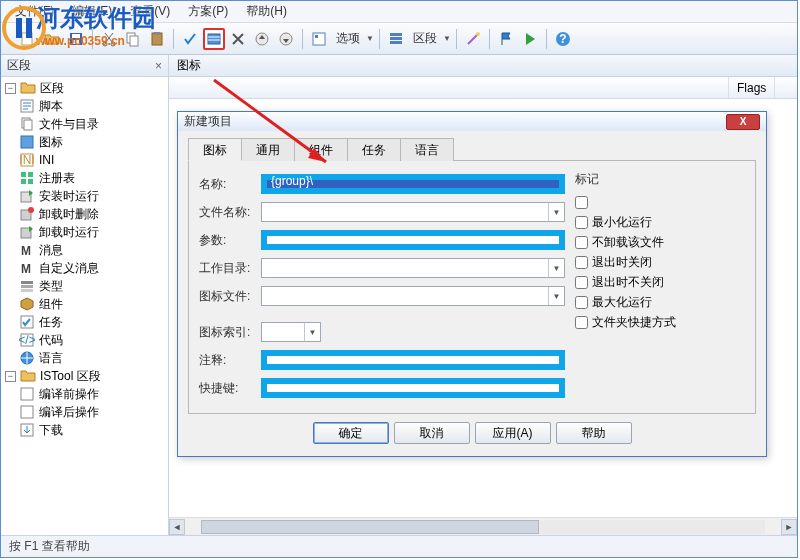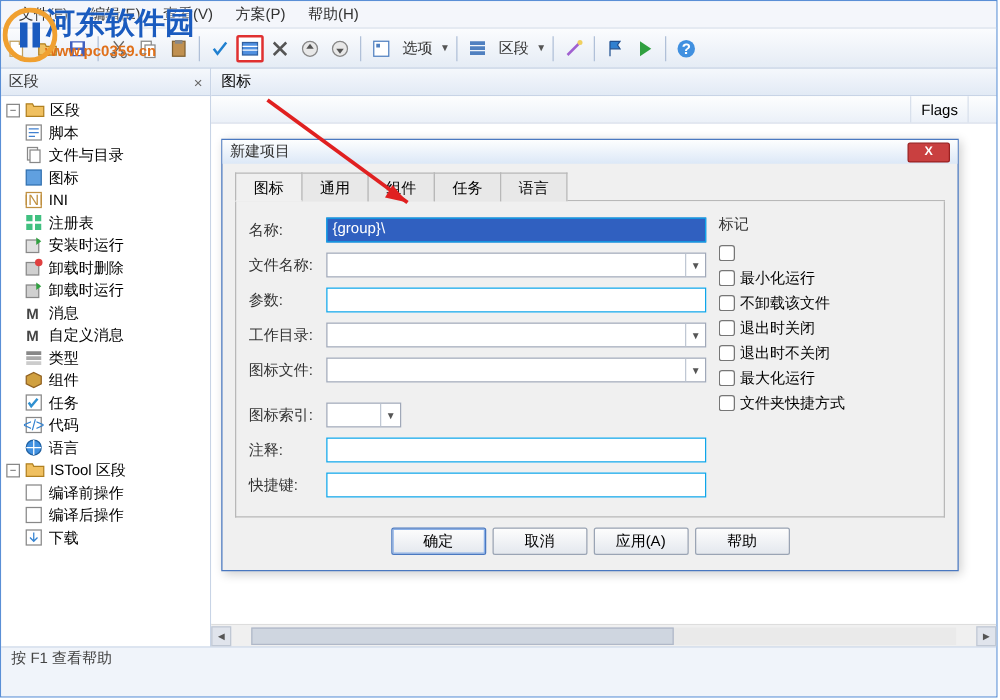--- a/index.html
+++ b/index.html
@@ -5,21 +5,21 @@
 *{box-sizing:border-box;margin:0;padding:0;font-family:"Microsoft YaHei",SimSun,sans-serif;font-size:12px}
 body{background:#fff;width:800px;height:560px;overflow:hidden;position:relative}
 .window{border:1px solid #5a8fd6;width:798px;height:558px;display:flex;flex-direction:column}
 .titlebar{height:28px;background:linear-gradient(#fdfefe,#e8eff9);display:flex;align-items:center;padding:0 4px;border-bottom:1px solid #c0d0e8}
 .titlebar .icon{width:16px;height:16px;margin-right:6px}
 .titlebar .title{flex:1;color:#333}
 .winbtns{display:flex;gap:4px}
 .winbtn{width:28px;height:18px;border:1px solid #9ab6dd;border-radius:2px;background:#eaf1fb;display:flex;align-items:center;justify-content:center;color:#4a6a9a;font-size:11px}
 .menubar{height:22px;background:#f4f6fb;display:flex;align-items:center;padding:0 6px;gap:2px;border-bottom:1px solid #d6dde9}
 .menuitem{padding:2px 8px;color:#333}
-.toolbar{height:32px;background:linear-gradient(#fbfcfe,#e5ecf5);border-bottom:1px solid #b8c8de;display:flex;align-items:center;padding:0 2px;gap:2px}
+.toolbar{height:32px;background:linear-gradient(#fbfcfe,#e5ecf5);border-bottom:1px solid #b8c8de;display:flex;align-items:center;padding:0 16px;gap:2px}
 .tbtn{width:22px;height:22px;display:flex;align-items:center;justify-content:center;border:1px solid transparent;border-radius:2px}
 .tsep{width:1px;height:20px;background:#b0c0d8;margin:0 3px}
 .tbtn.hl{border:2px solid #e03030;background:#fff}
 .tblabel{padding:0 4px;color:#333}
 .body{flex:1;display:flex;position:relative}
 .sidebar{width:168px;border-right:1px solid #c8d4e6;display:flex;flex-direction:column}
 .sidehdr{height:22px;background:linear-gradient(#f5f8fc,#e2eaf5);border-bottom:1px solid #c8d4e6;display:flex;align-items:center;padding:0 6px;color:#333}
 .sidehdr .x{margin-left:auto;color:#666;cursor:pointer}
 .tree{flex:1;overflow:auto;padding:2px 0;background:#fff}
 .tnode{display:flex;align-items:center;height:18px;padding:0 4px;gap:4px;white-space:nowrap}
@@ -28,40 +28,40 @@
 .tnode.d1{padding-left:18px}
 .main{flex:1;display:flex;flex-direction:column}
 .mainhdr{height:22px;background:linear-gradient(#f5f8fc,#e2eaf5);border-bottom:1px solid #c8d4e6;display:flex;align-items:center;padding:0 8px}
 .listhdr{height:22px;background:linear-gradient(#fdfefe,#ebf0f8);border-bottom:1px solid #d0d8e6;display:flex;align-items:center}
 .listhdr .col{padding:0 8px;border-right:1px solid #d8e0ec;height:100%;display:flex;align-items:center}
 .listarea{flex:1;background:#fff;position:relative}
 .hscroll{height:18px;background:#f0f0f0;border-top:1px solid #ddd;display:flex;align-items:center}
 .hscroll .track{flex:1;height:14px;background:#eaeaea;margin:0 16px;position:relative}
 .hscroll .thumb{position:absolute;left:0;width:60%;height:100%;background:#cfd6e0;border:1px solid #b0b8c8}
 .hscroll .arr{width:16px;height:16px;background:#e0e4ec;border:1px solid #c0c8d4;display:flex;align-items:center;justify-content:center;font-size:9px;color:#555}
-.status{height:40px;border-top:1px solid #c8d4e6;background:#f0f4fa;display:flex;padding:0 8px;color:#444}
+.status{height:22px;border-top:1px solid #c8d4e6;background:#f0f4fa;display:flex;align-items:center;padding:0 8px;color:#444}
 
 .wm{position:absolute;left:2px;top:2px;z-index:50;pointer-events:none}
 .wm .big{font-size:24px;font-weight:bold;color:#1a5bbf;text-shadow:0 0 2px #fff}
 .wm .url{font-size:12px;color:#e0701a;font-weight:bold}
 .wm .logo{position:absolute;left:0;top:4px;width:44px;height:44px}
 
 .dialog{position:absolute;left:177px;top:111px;width:590px;height:346px;border:1px solid #4a78c0;background:#f0f0f0;box-shadow:2px 2px 8px rgba(0,0,0,.2);z-index:30;display:flex;flex-direction:column}
 .dlgtitle{height:24px;background:linear-gradient(#fdfefe,#dce8f7);display:flex;align-items:center;padding:0 6px;color:#333}
 .dlgtitle .close{margin-left:auto;width:34px;height:16px;background:#c94040;border:1px solid #9a2020;border-radius:2px;display:flex;align-items:center;justify-content:center;color:#fff;font-size:10px;font-weight:bold}
 .dlgbody{flex:1;padding:6px 10px 8px;display:flex;flex-direction:column}
 .tabs{display:flex;height:24px;border-bottom:1px solid #b8b8b8}
 .tab{padding:3px 14px;border:1px solid #b8b8b8;border-bottom:none;background:#e8e8e8;margin-right:-1px;position:relative;top:1px}
 .tab.active{background:#f0f0f0;border-bottom:1px solid #f0f0f0;z-index:2}
 .tabpane{flex:1;border:1px solid #b8b8b8;border-top:none;background:#f0f0f0;padding:10px;display:flex}
 .formcol{flex:1}
 .flagscol{width:170px;margin-left:10px}
 .frow{display:flex;align-items:center;height:26px;margin-bottom:2px}
 .frow label{width:62px;color:#333}
-.frow .inp{flex:1;height:20px;border:1px solid #0ea5e9;background:#fff;padding:0 4px;display:flex;align-items:flex-start}
+.frow .inp{flex:1;height:20px;border:6px solid #0ea5e9;background:#fff;padding:0 4px;display:flex;align-items:flex-end}
 .frow .inp.sel{background:#3060c0;color:#fff}
 .frow .combo{flex:1;height:20px;border:1px solid #a0a8b8;background:#fff;display:flex;align-items:center}
 .frow .combo .dd{width:16px;height:18px;border-left:1px solid #c0c8d4;display:flex;align-items:center;justify-content:center;font-size:8px;color:#555;margin-left:auto}
 .frow .narrow{width:60px;flex:0 0 60px}
 .flagshdr{color:#333;margin-bottom:4px}
 .flag{display:flex;align-items:center;height:20px;gap:4px}
 .flag input{width:13px;height:13px}
 .dlgbtns{display:flex;justify-content:center;gap:5px;padding:8px 10px 4px}
 .dlgbtn{width:76px;height:22px;border:1px solid #9aa4b4;background:linear-gradient(#fdfdfd,#e4e8ee);border-radius:2px;display:flex;align-items:center;justify-content:center}
 .dlgbtn.def{border:1px solid #4a78c0;box-shadow:0 0 0 1px #8ab0e8 inset}

